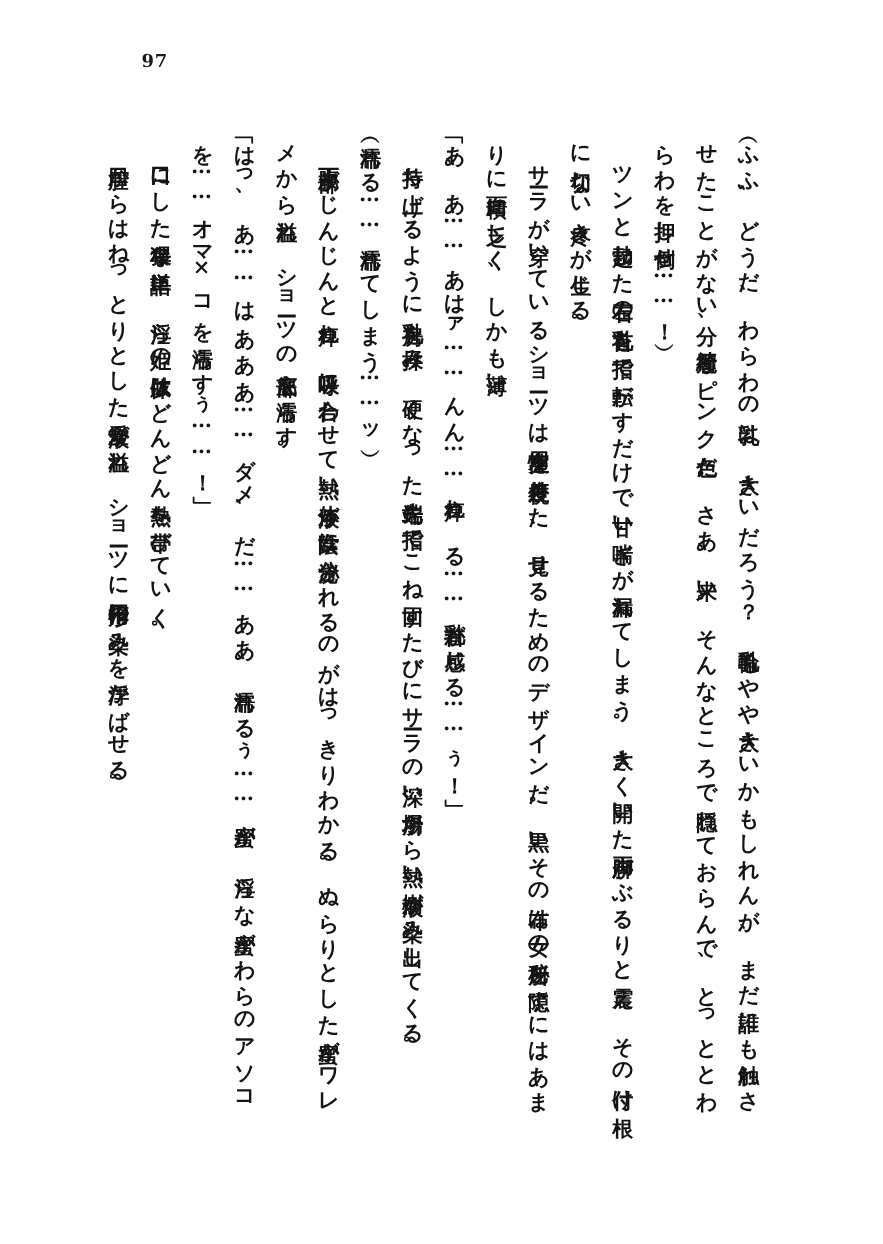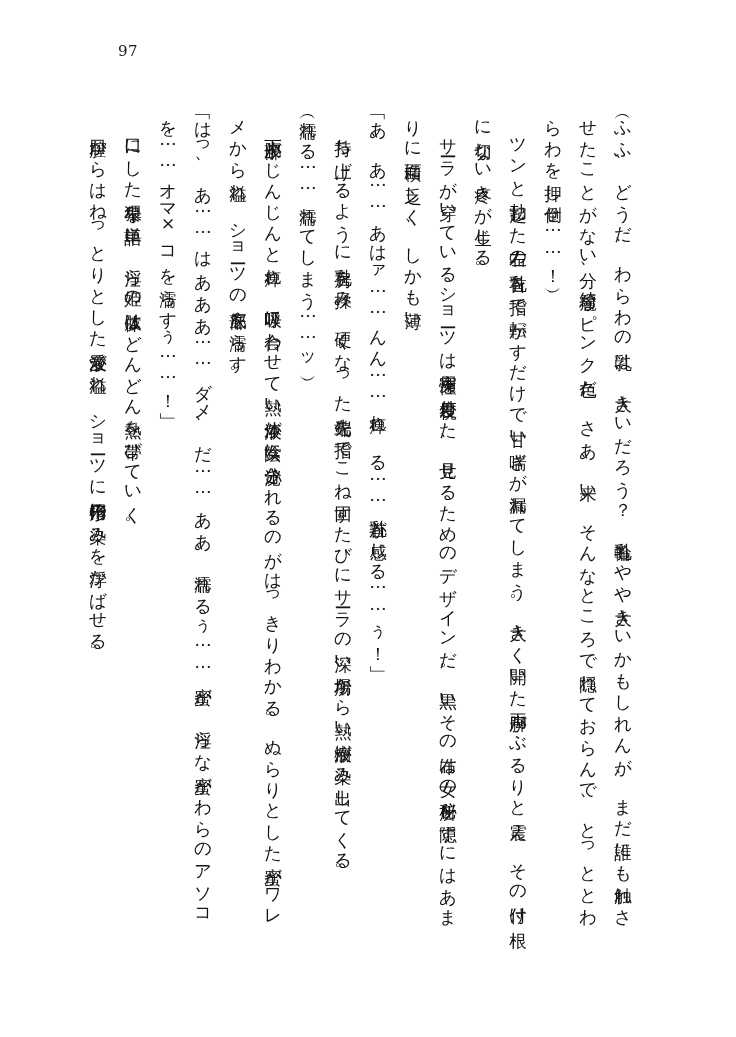--- a/index.html
+++ b/index.html
@@ -12,20 +12,21 @@
     height: 1037px;
     overflow: hidden;
     font-family: "DejaVu Serif", "Liberation Serif", serif;
     color: #111111;
   }
   .page {
     position: relative;
     width: 736px;
     height: 1037px;
     background: #ffffff;
+    font-weight: bold;
   }
   .page-number {
     position: absolute;
     top: 42px;
     left: 118px;
     font-size: 15px;
     font-family: "DejaVu Serif", "Liberation Serif", serif;
     color: #1a1a1a;
     letter-spacing: 0.5px;
   }

